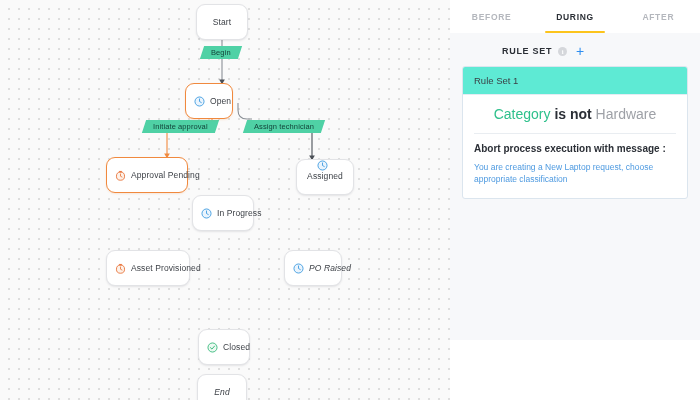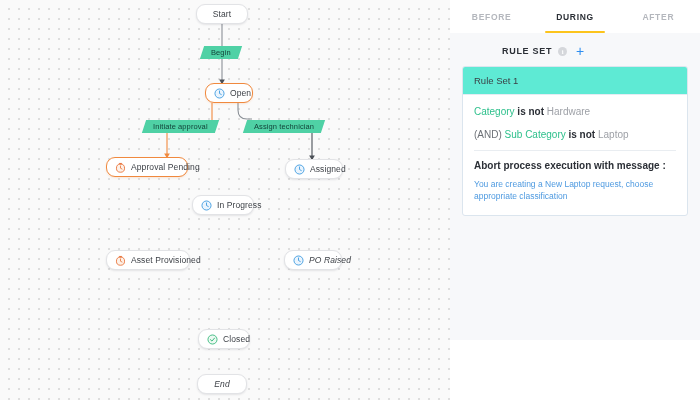--- a/index.html
+++ b/index.html
@@ -23,21 +23,21 @@
 
   
   #wires{position:absolute;left:0;top:0;width:450px;height:400px;}
 
   .node{
     position:absolute;
     box-sizing:border-box;
     background:#ffffff;
     border:1px solid #e2e3e6;
     border-radius:9px;
-    height:20px;
+    height:36px;
     display:flex;align-items:center;
     padding:0 8px;
     font-size:8.5px;
     color:#3b3f45;
     box-shadow:0 1px 2px rgba(28,34,48,.10);
     white-space:nowrap;
     letter-spacing:.1px;
   }
   .node.plain{justify-content:center;padding:0 10px;}
   .node.active{border:1px solid #f0893e;box-shadow:0 1px 2px rgba(240,137,62,.18);}
@@ -119,21 +119,21 @@
     overflow:hidden;
   }
   .rs-card-head{
     background:#5eead4;
     border-bottom:1px solid #e4ecf3;
     padding:8px 11px;
     font-size:9.5px;color:#3b3f45;
   }
   .rs-card-body{padding:10px 11px 12px 11px;}
   .cond{
-    font-size:10px;color:#9ea1a7;margin-bottom:9px;line-height:1.35;
+    font-size:14px;color:#9ea1a7;margin-bottom:9px;line-height:1.35;text-align:center;
   }
   .cond .fld{color:#2ec08c;}
   .cond .op{color:#2b2f36;font-weight:bold;}
   .cond .val{color:#9ea1a7;}
   .cond .conj{color:#6c7076;}
   .rs-sep{height:1px;background:#e9edf1;margin:2px 0 9px 0;}
   .abort-label{font-size:10px;font-weight:bold;color:#2b2f36;margin-bottom:7px;}
   .abort-msg{font-size:8.5px;color:#4e9ae0;line-height:1.45;}
 </style>
 </head>
@@ -169,39 +169,39 @@
       <span>Initiate approval</span>
     </div>
     <div class="trans" style="left:245px;top:120px;">
       <span>Assign technician</span>
     </div>
 
     <div class="node plain" style="left:196px;top:4px;width:52px;">
       <span>Start</span>
     </div>
 
-    <div class="node active" style="left:205px;top:83px;width:48px;">
+    <div class="node active" style="left:185px;top:83px;width:48px;">
       <svg class="n-ico" viewBox="0 0 16 16">
         <circle cx="8" cy="8" r="6.6" fill="#eaf4fd" stroke="#3c9ae0" stroke-width="1.3"></circle>
         <path d="M8,4.3 L8,8 L10.6,9.5" stroke="#3c9ae0" stroke-width="1.3" fill="none" stroke-linecap="round"></path>
       </svg>
       <span>Open</span>
     </div>
 
     <div class="node active" style="left:106px;top:157px;width:82px;">
       <svg class="n-ico" viewBox="0 0 16 16">
         <circle cx="8" cy="9" r="5.9" fill="#fdf1e8" stroke="#e8743b" stroke-width="1.3"></circle>
         <path d="M6.2,2.1 L9.8,2.1" stroke="#e8743b" stroke-width="1.3" stroke-linecap="round"></path>
         <path d="M8,2.1 L8,3.1" stroke="#e8743b" stroke-width="1.3" stroke-linecap="round"></path>
         <path d="M8,5.8 L8,9 L10.2,10.2" stroke="#e8743b" stroke-width="1.2" fill="none" stroke-linecap="round"></path>
       </svg>
       <span>Approval Pending</span>
     </div>
 
-    <div class="node" style="left:285px;top:159px;width:58px;">
+    <div class="node" style="left:296px;top:159px;width:58px;flex-direction:column;">
       <svg class="n-ico" viewBox="0 0 16 16">
         <circle cx="8" cy="8" r="6.6" fill="#eaf4fd" stroke="#3c9ae0" stroke-width="1.3"></circle>
         <path d="M8,4.3 L8,8 L10.6,9.5" stroke="#3c9ae0" stroke-width="1.3" fill="none" stroke-linecap="round"></path>
       </svg>
       <span>Assigned</span>
     </div>
 
     <div class="node" style="left:192px;top:195px;width:62px;">
       <svg class="n-ico" viewBox="0 0 16 16">
         <circle cx="8" cy="8" r="6.6" fill="#eaf4fd" stroke="#3c9ae0" stroke-width="1.3"></circle>
@@ -268,26 +268,20 @@
           <span>Rule Set 1</span>
         </div>
         <div class="rs-card-body">
 
           <div class="cond">
             <span class="fld">Category</span>
             <span class="op">is not</span>
             <span class="val">Hardware</span>
           </div>
 
-          <div class="cond">
-            <span class="conj">(AND)</span>
-            <span class="fld">Sub Category</span>
-            <span class="op">is not</span>
-            <span class="val">Laptop</span>
-          </div>
 
           <div class="rs-sep"></div>
 
           <div class="abort-label">Abort process execution with message :</div>
           <div class="abort-msg">You are creating a New Laptop request, choose appropriate classification</div>
         </div>
       </div>
 
     </div>
   </div>

